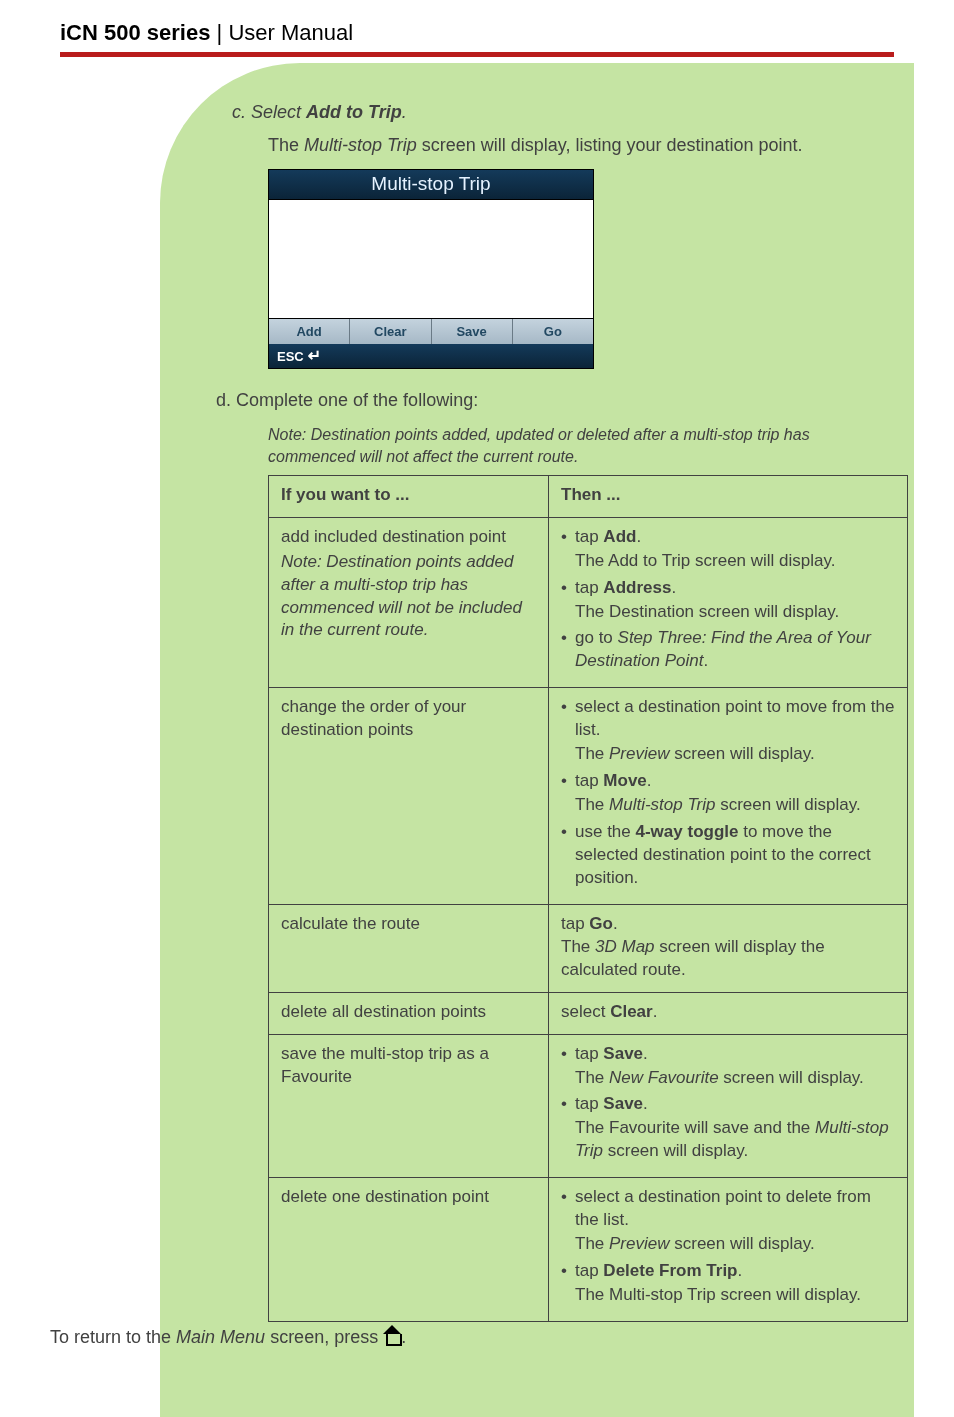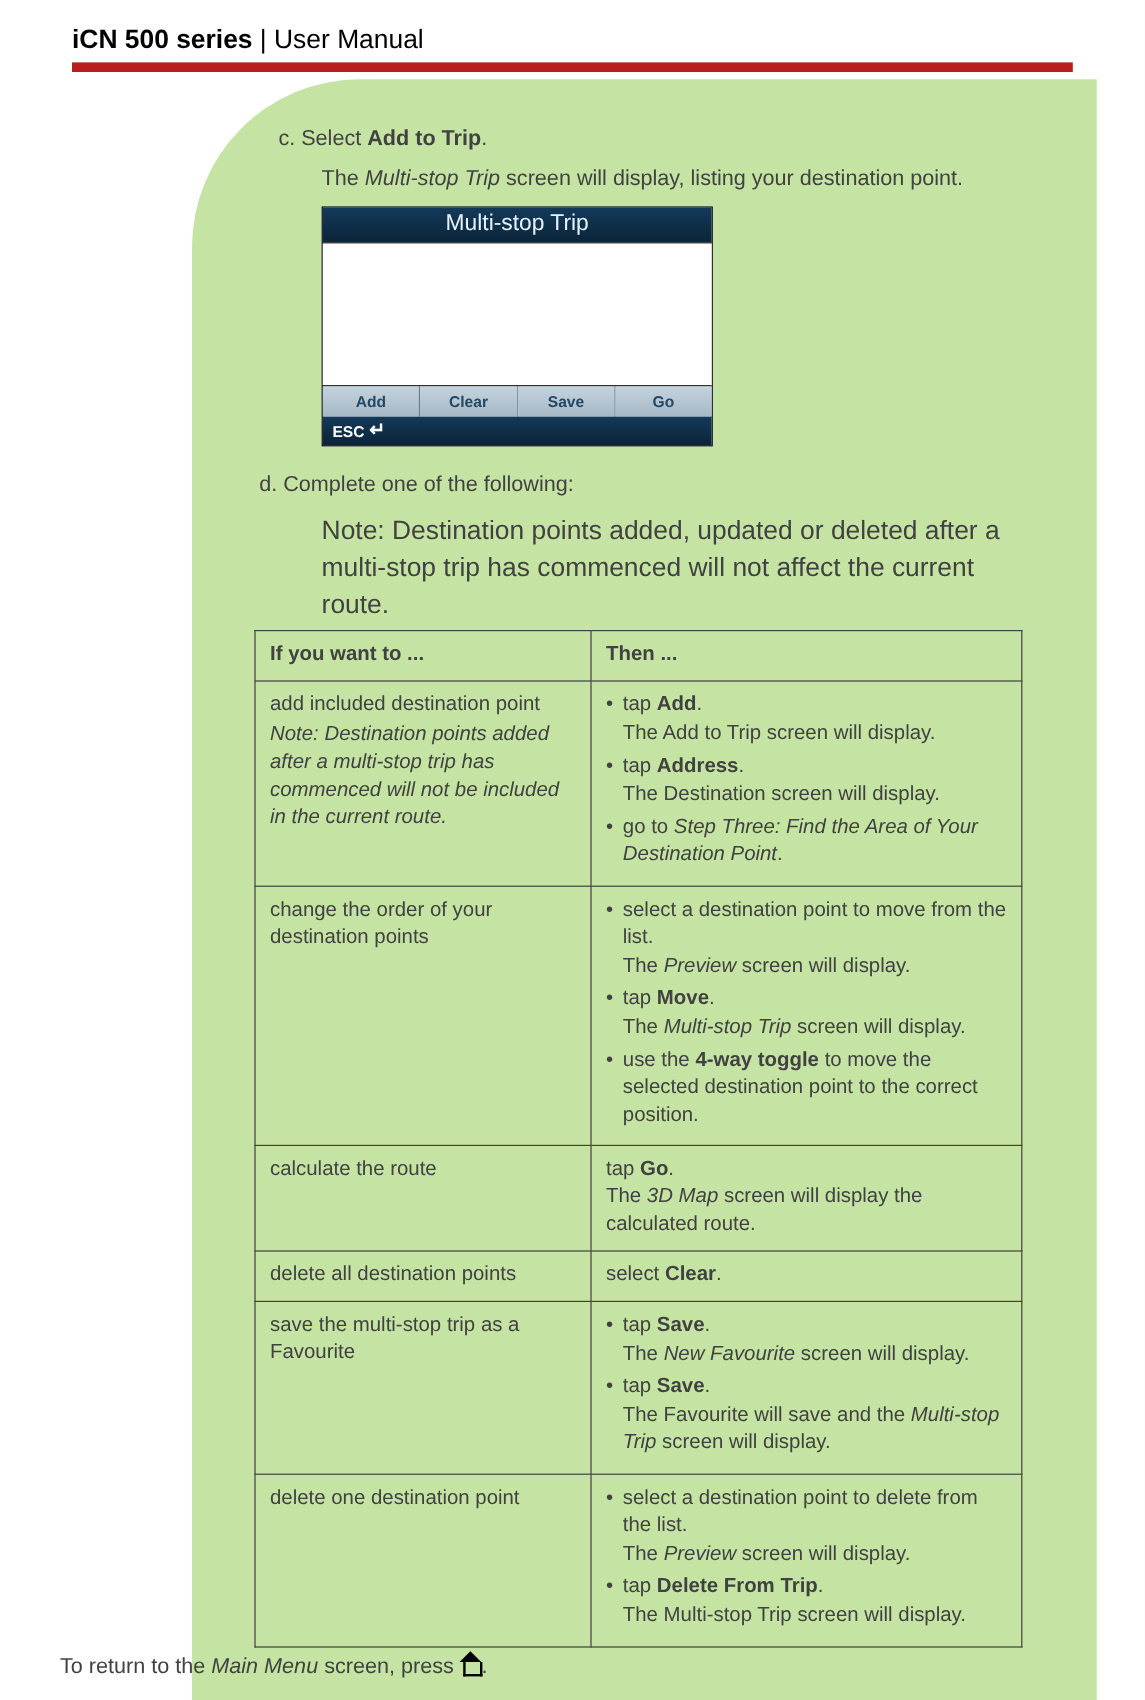--- a/index.html
+++ b/index.html
@@ -1,30 +1,30 @@
 <!DOCTYPE html>
 <html><head>
 <meta charset="utf-8">
 <style>
   * { box-sizing: border-box; margin: 0; padding: 0; }
   html, body { width: 954px; height: 1417px; font-family: Helvetica, Arial, sans-serif; background: #fff; }
   .page { width: 954px; height: 1417px; position: relative; padding: 20px 60px 30px 60px; }
-  .header-line { border-bottom: 8px solid #b91c1c; padding-bottom: 6px; margin-bottom: 6px; }
+  .header-line { border-bottom: 5px solid #b91c1c; padding-bottom: 6px; margin-bottom: 6px; }
   .header-text { font-size: 22px; font-weight: 300; }
   .header-text .bold { font-weight: 700; }
   .content-panel {
     position: relative;
     margin-left: 100px;
     margin-right: -20px;
     background: #c5e4a3;
     border-radius: 140px 0 0 0;
     padding: 36px 52px 300px 52px;
     min-height: 1260px;
   }
-  .step-c-line { font-size: 18px; color: #414141; line-height: 1.5; margin-bottom: 6px; }
+  .step-c-line { font-size: 18px; color: #414141; line-height: 1.5; margin-bottom: 6px; font-style: italic; }
   .step-c-line .label { margin-left: 20px; }
   .step-c-sub { font-size: 18px; color: #414141; margin-left: 56px; line-height: 1.5; }
   .italic { font-style: italic; }
   .bold { font-weight: 700; }
   
   .device {
     width: 326px;
     background: #fff;
     margin: 10px 0 18px 56px;
     border: 1px solid #000;
@@ -70,23 +70,24 @@
     font-size: 13px;
     font-weight: 700;
     padding: 4px 8px;
     display: flex;
     align-items: center;
     gap: 4px;
   }
   .enter-arrow { font-size: 16px; line-height: 1; }
   
   .step-d-line { font-size: 18px; color: #414141; margin-top: 14px; margin-left: 4px; line-height: 1.5; }
-  .note-line { font-size: 22px; color: #414141; margin: 10px 0 6px 56px; line-height: 1.4; }
+  .note-line { font-size: 16px; color: #414141; font-style: italic; margin: 10px 0 6px 56px; line-height: 1.4; }
   
   .instr-table {
+    margin-left: 56px;
     width: 640px;
     border-collapse: collapse;
     font-size: 17px;
     color: #414141;
   }
   .instr-table th, .instr-table td {
     border: 1px solid #414141;
     padding: 8px 10px 10px 12px;
     vertical-align: top;
     text-align: left;

